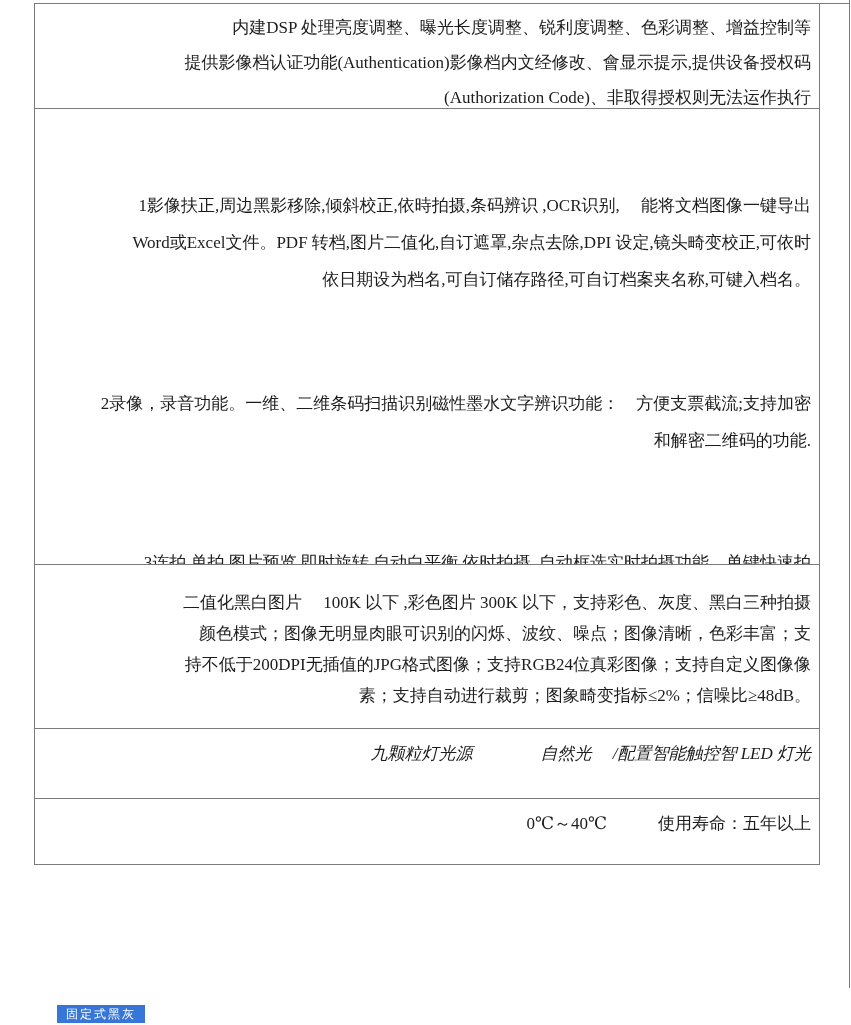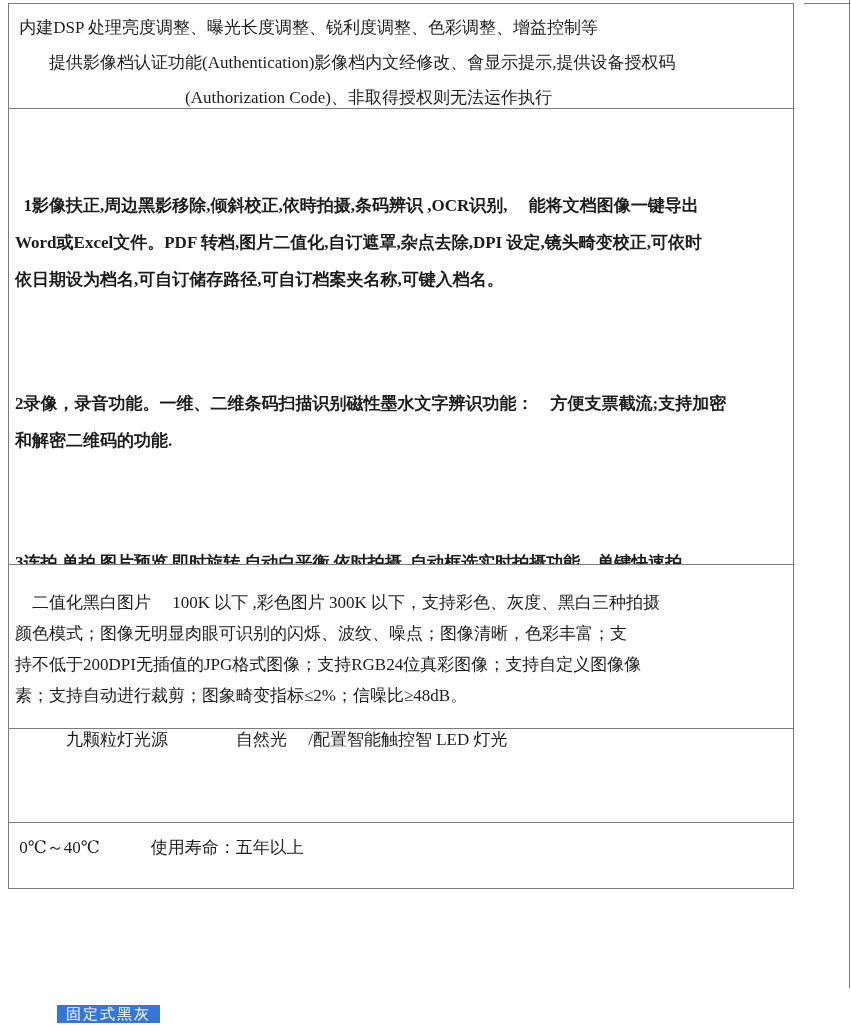--- a/index.html
+++ b/index.html
@@ -11,47 +11,48 @@
     position: relative;
     width: 851px;
     height: 1025px;
     background: #ffffff;
     overflow: hidden;
     font-family: "Liberation Serif", "DejaVu Serif", serif;
     color: #1c1c1c;
   }
   .spec-table {
     position: absolute;
-    left: 8px;
+    left: 34px;
     top: 3px;
     width: 786px;
     box-sizing: border-box;
     border: 1px solid #7b7b7b;
+    text-align: right;
   }
   .row {
     box-sizing: border-box;
     border-top: 1px solid #7b7b7b;
     padding-left: 6px;
     padding-right: 8px;
     white-space: pre-wrap;
     font-size: 17px;
     overflow: hidden;
   }
   .row:first-child { border-top: none; }
 
   .r1 { height: 104px; line-height: 35px; padding-top: 6px; }
-  .r2 { height: 456px; line-height: 37px; padding-top: 4px; font-weight: bold; }
+  .r2 { height: 456px; line-height: 37px; padding-top: 4px; }
   .r2 .para { margin: 0; white-space: pre-wrap; }
   .r2 .para-1 { margin-bottom: 13px; }
   .r2 .para-2 { margin-bottom: 11px; }
   .r2 .para-3 { margin-bottom: 28px; }
   .r3 { height: 164px; line-height: 31px; padding-top: 22px; }
   .r4 { height: 123px; padding-top: 10px; line-height: 22px; }
-  .r5 { height: 70px; line-height: 22px; }
-  .r6 { height: 66px; padding-top: 14px; line-height: 22px; margin-top: 24px; }
+  .r5 { height: 70px; padding-top: 14px; line-height: 22px; font-style: italic; }
+  .r6 { height: 66px; padding-top: 14px; line-height: 22px; }
 
   .right-column-border {
     position: absolute;
     left: 849px;
     top: 0;
     width: 1px;
     height: 988px;
     background: #7b7b7b;
   }
   .top-border-ext {
@@ -64,21 +65,21 @@
   }
   .highlight-chip {
     position: absolute;
     left: 57px;
     top: 1005px;
     height: 18px;
     line-height: 18px;
     padding: 0 9px;
     background: #3576d6;
     color: #ffffff;
-    font-size: 15px;
+    font-size: 12px;
     letter-spacing: 2px;
     font-family: "Liberation Sans", "DejaVu Sans", sans-serif;
     white-space: nowrap;
   }
 </style>
 </head>
 <body>
 
 <div class="page">
 

